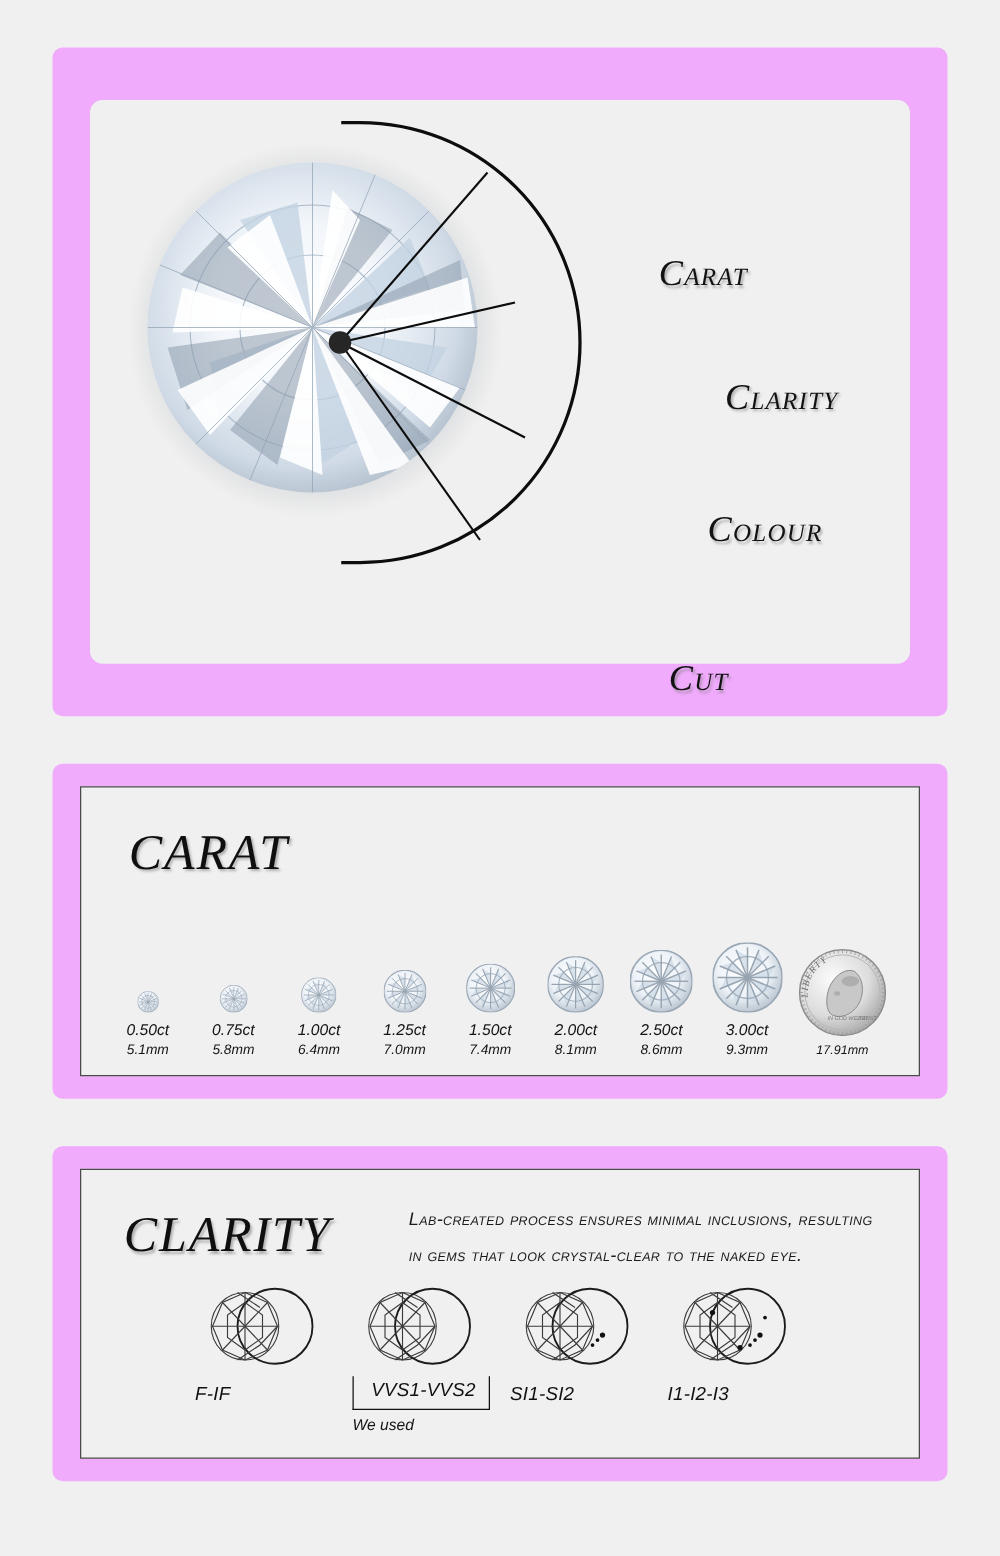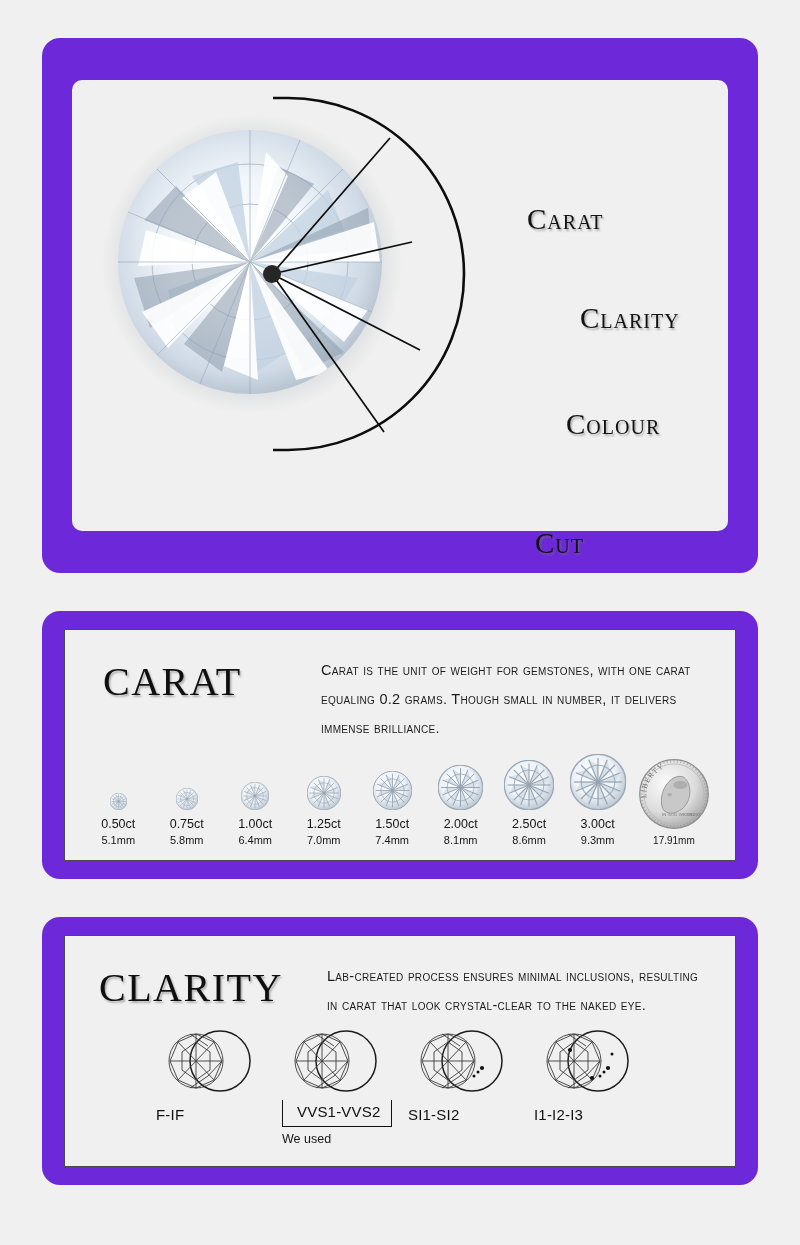--- a/index.html
+++ b/index.html
@@ -21,23 +21,24 @@
     background: #f0f0f0;
     box-sizing: border-box;
     padding: 38px 42px;
     display: flex;
     flex-direction: column;
     gap: 38px;
   }
 
   
   .outer-card {
-    background: #6d28d9;
-    border-radius: 18px;
+    background: #f0abfc;
+    border-radius: 8px;
     box-sizing: border-box;
+    font-style: italic;
   }
   .card-hero   { height: 535px; padding: 42px 30px; }
   .card-carat  { height: 268px; padding: 18px 22px; }
   .card-clarity{ height: 268px; padding: 18px 22px; }
 
   
   .inner-plain {
     background: #f0f0f0;
     border-radius: 10px;
     width: 100%;
@@ -283,21 +284,20 @@
         <div class="c-label lbl-colour">Colour</div>
         <div class="c-label lbl-cut">Cut</div>
       </div>
     </div>
   </section>
 
   <section class="outer-card card-carat">
     <div class="inner-bordered">
       <div class="sec-head">
         <div class="sec-title sec-title-carat">CARAT</div>
-        <div class="sec-desc">Carat is the unit of weight for gemstones, with one carat equaling 0.2 grams. Though small in number, it delivers immense brilliance.</div>
       </div>
 
       <div class="carat-row" id="carat-row">
           <div class="carat-item">
             <div class="gem-wrap">
               <svg width="17" height="17" viewBox="0 0 17 17">
     <defs>
       <radialGradient id="g17" cx="44%" cy="40%" r="62%">
         <stop offset="0%" stop-color="#ffffff"></stop>
         <stop offset="60%" stop-color="#eef3f8"></stop>
@@ -750,21 +750,21 @@
             <div class="coin-mm">17.91mm</div>
           </div>
         </div>
     </div>
   </section>
 
   <section class="outer-card card-clarity">
     <div class="inner-bordered">
       <div class="sec-head">
         <div class="sec-title sec-title-clarity">CLARITY</div>
-        <div class="sec-desc">Lab-created process ensures minimal inclusions, resulting in carat that look crystal-clear to the naked eye.</div>
+        <div class="sec-desc">Lab-created process ensures minimal inclusions, resulting in gems that look crystal-clear to the naked eye.</div>
       </div>
 
       <div class="clarity-row" id="clarity-row">
           <div class="clarity-item">
             <div><svg width="104" height="66" viewBox="0 0 104 66">
     <g fill="none" stroke="#3a3a3a" stroke-width="0.9">
       <circle cx="40" cy="33" r="27"></circle>
       <circle cx="64" cy="33" r="30" stroke="#1c1c1c" stroke-width="1.5"></circle>
       <polygon points="40,6 58,14 66,33 58,52 40,60 22,52 14,33 22,14"></polygon>
       <line x1="40" y1="6" x2="40" y2="60"></line>

